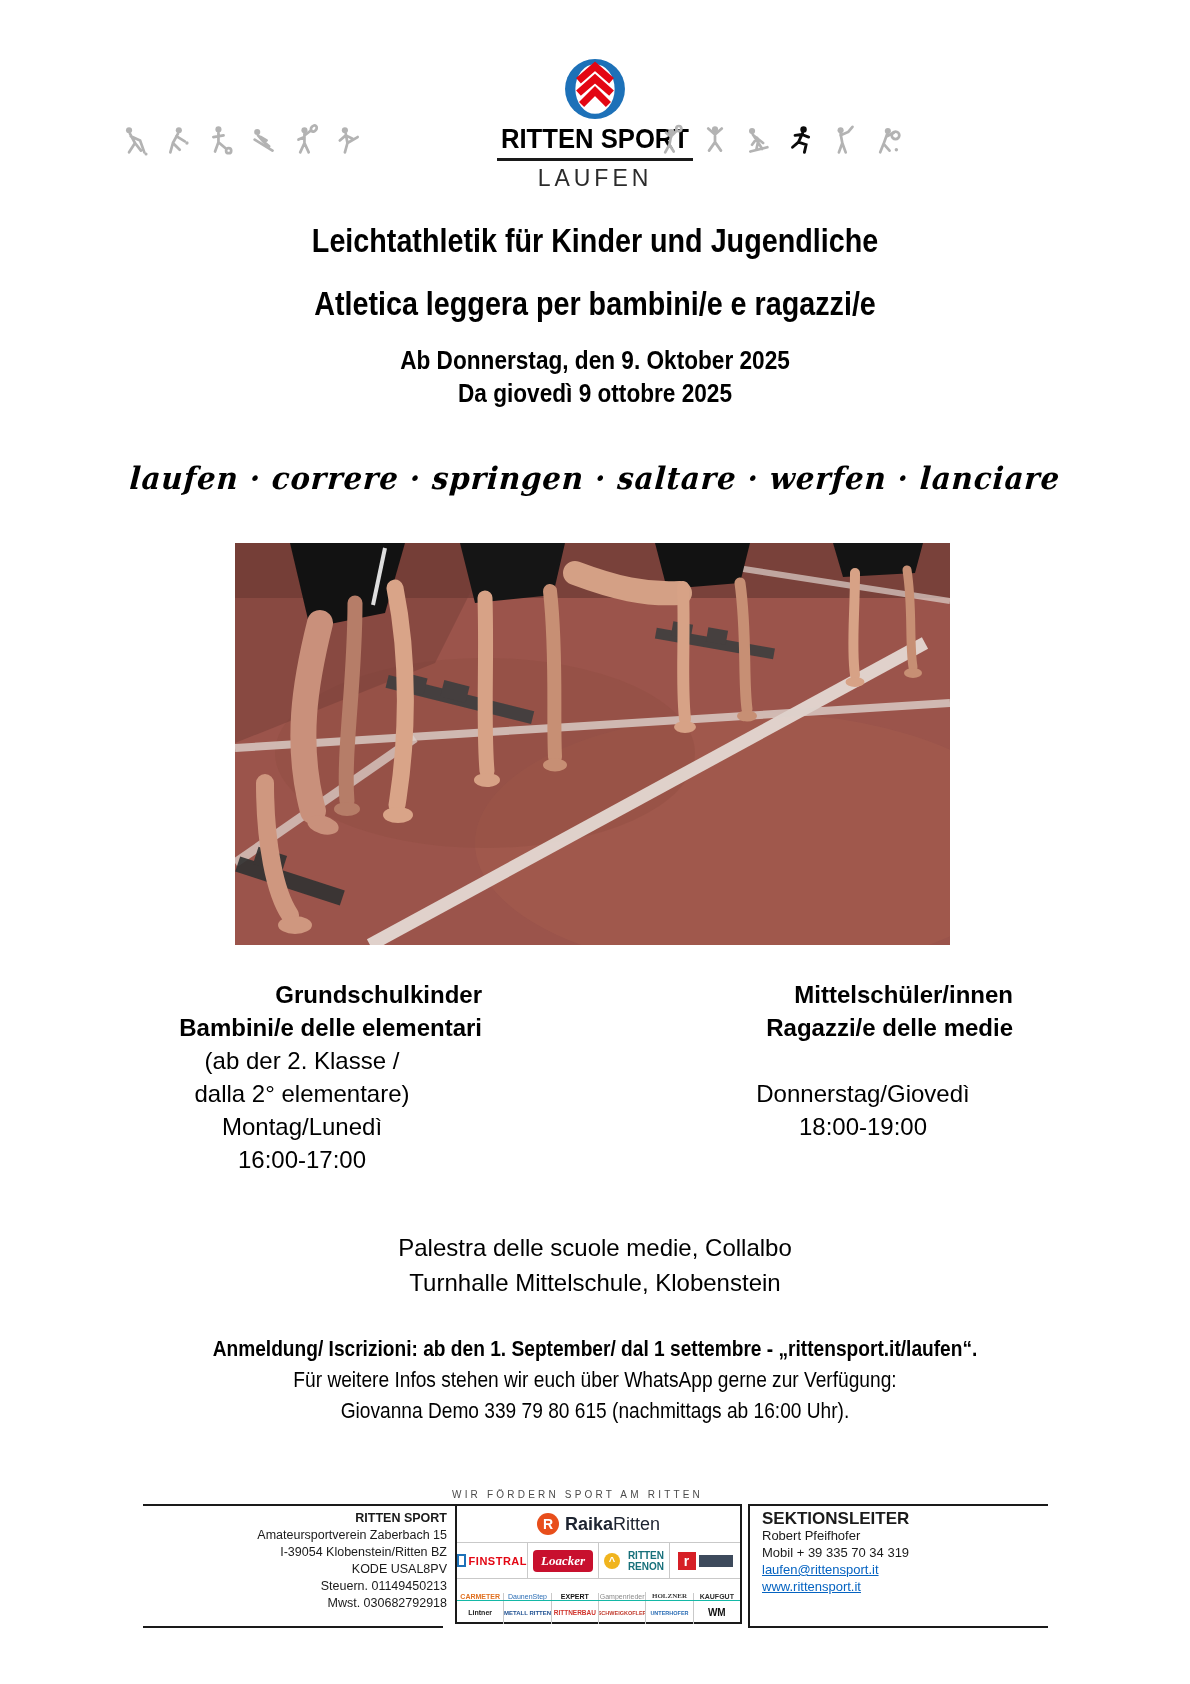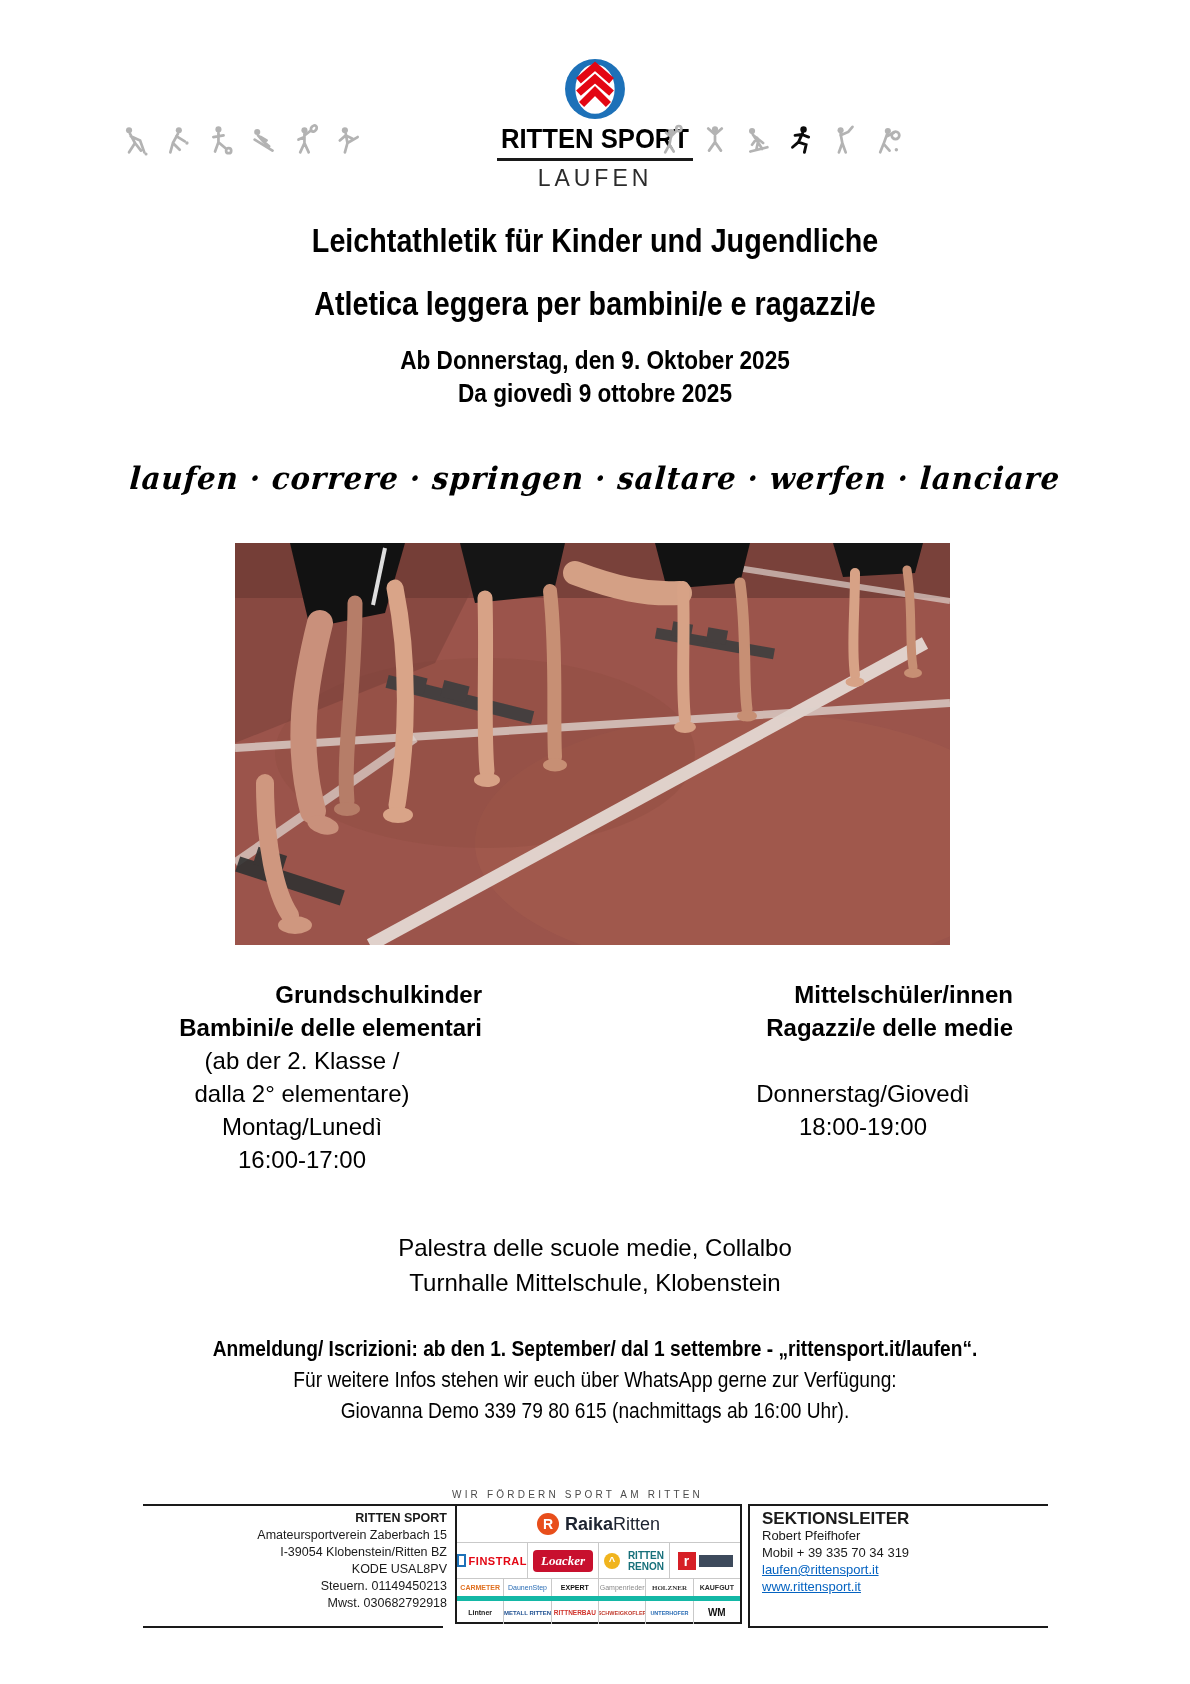--- a/index.html
+++ b/index.html
@@ -258,21 +258,21 @@
         </div>
       <div class="scell">
           <span class="renon-circle">^</span>
           <span class="renon-txt">RITTEN RENON</span>
         </div>
       <div class="scell">
           <span class="rlogo">r</span>
           <span class="rbar"></span>
         </div>
     </div>
-    <div class="srow" style="height:22px;border-bottom:5px solid #14b8a6;">
+    <div class="srow" style="height:22px;border-bottom:1px solid #14b8a6;align-items:flex-end;">
       <div class="scell tiny" style="color:#e07020;">CARMETER</div>
       <div class="scell tiny" style="color:#2a6db5;font-weight:normal;">DaunenStep</div>
       <div class="scell tiny" style="color:#111;background:#fff;">EXPERT</div>
       <div class="scell tiny" style="color:#8a8a8a;font-weight:normal;">Gampenrieder</div>
       <div class="scell tiny" style="color:#3a3a3a;font-family:'Liberation Serif',serif;">HOLZNER</div>
       <div class="scell tiny" style="color:#2b2b2b;">KAUFGUT</div>
     </div>
     <div class="srow" style="height:23px;">
       <div class="scell tiny" style="color:#222;">Lintner</div>
       <div class="scell tiny" style="color:#1d4f91;font-size:6px;">METALL RITTEN</div>

